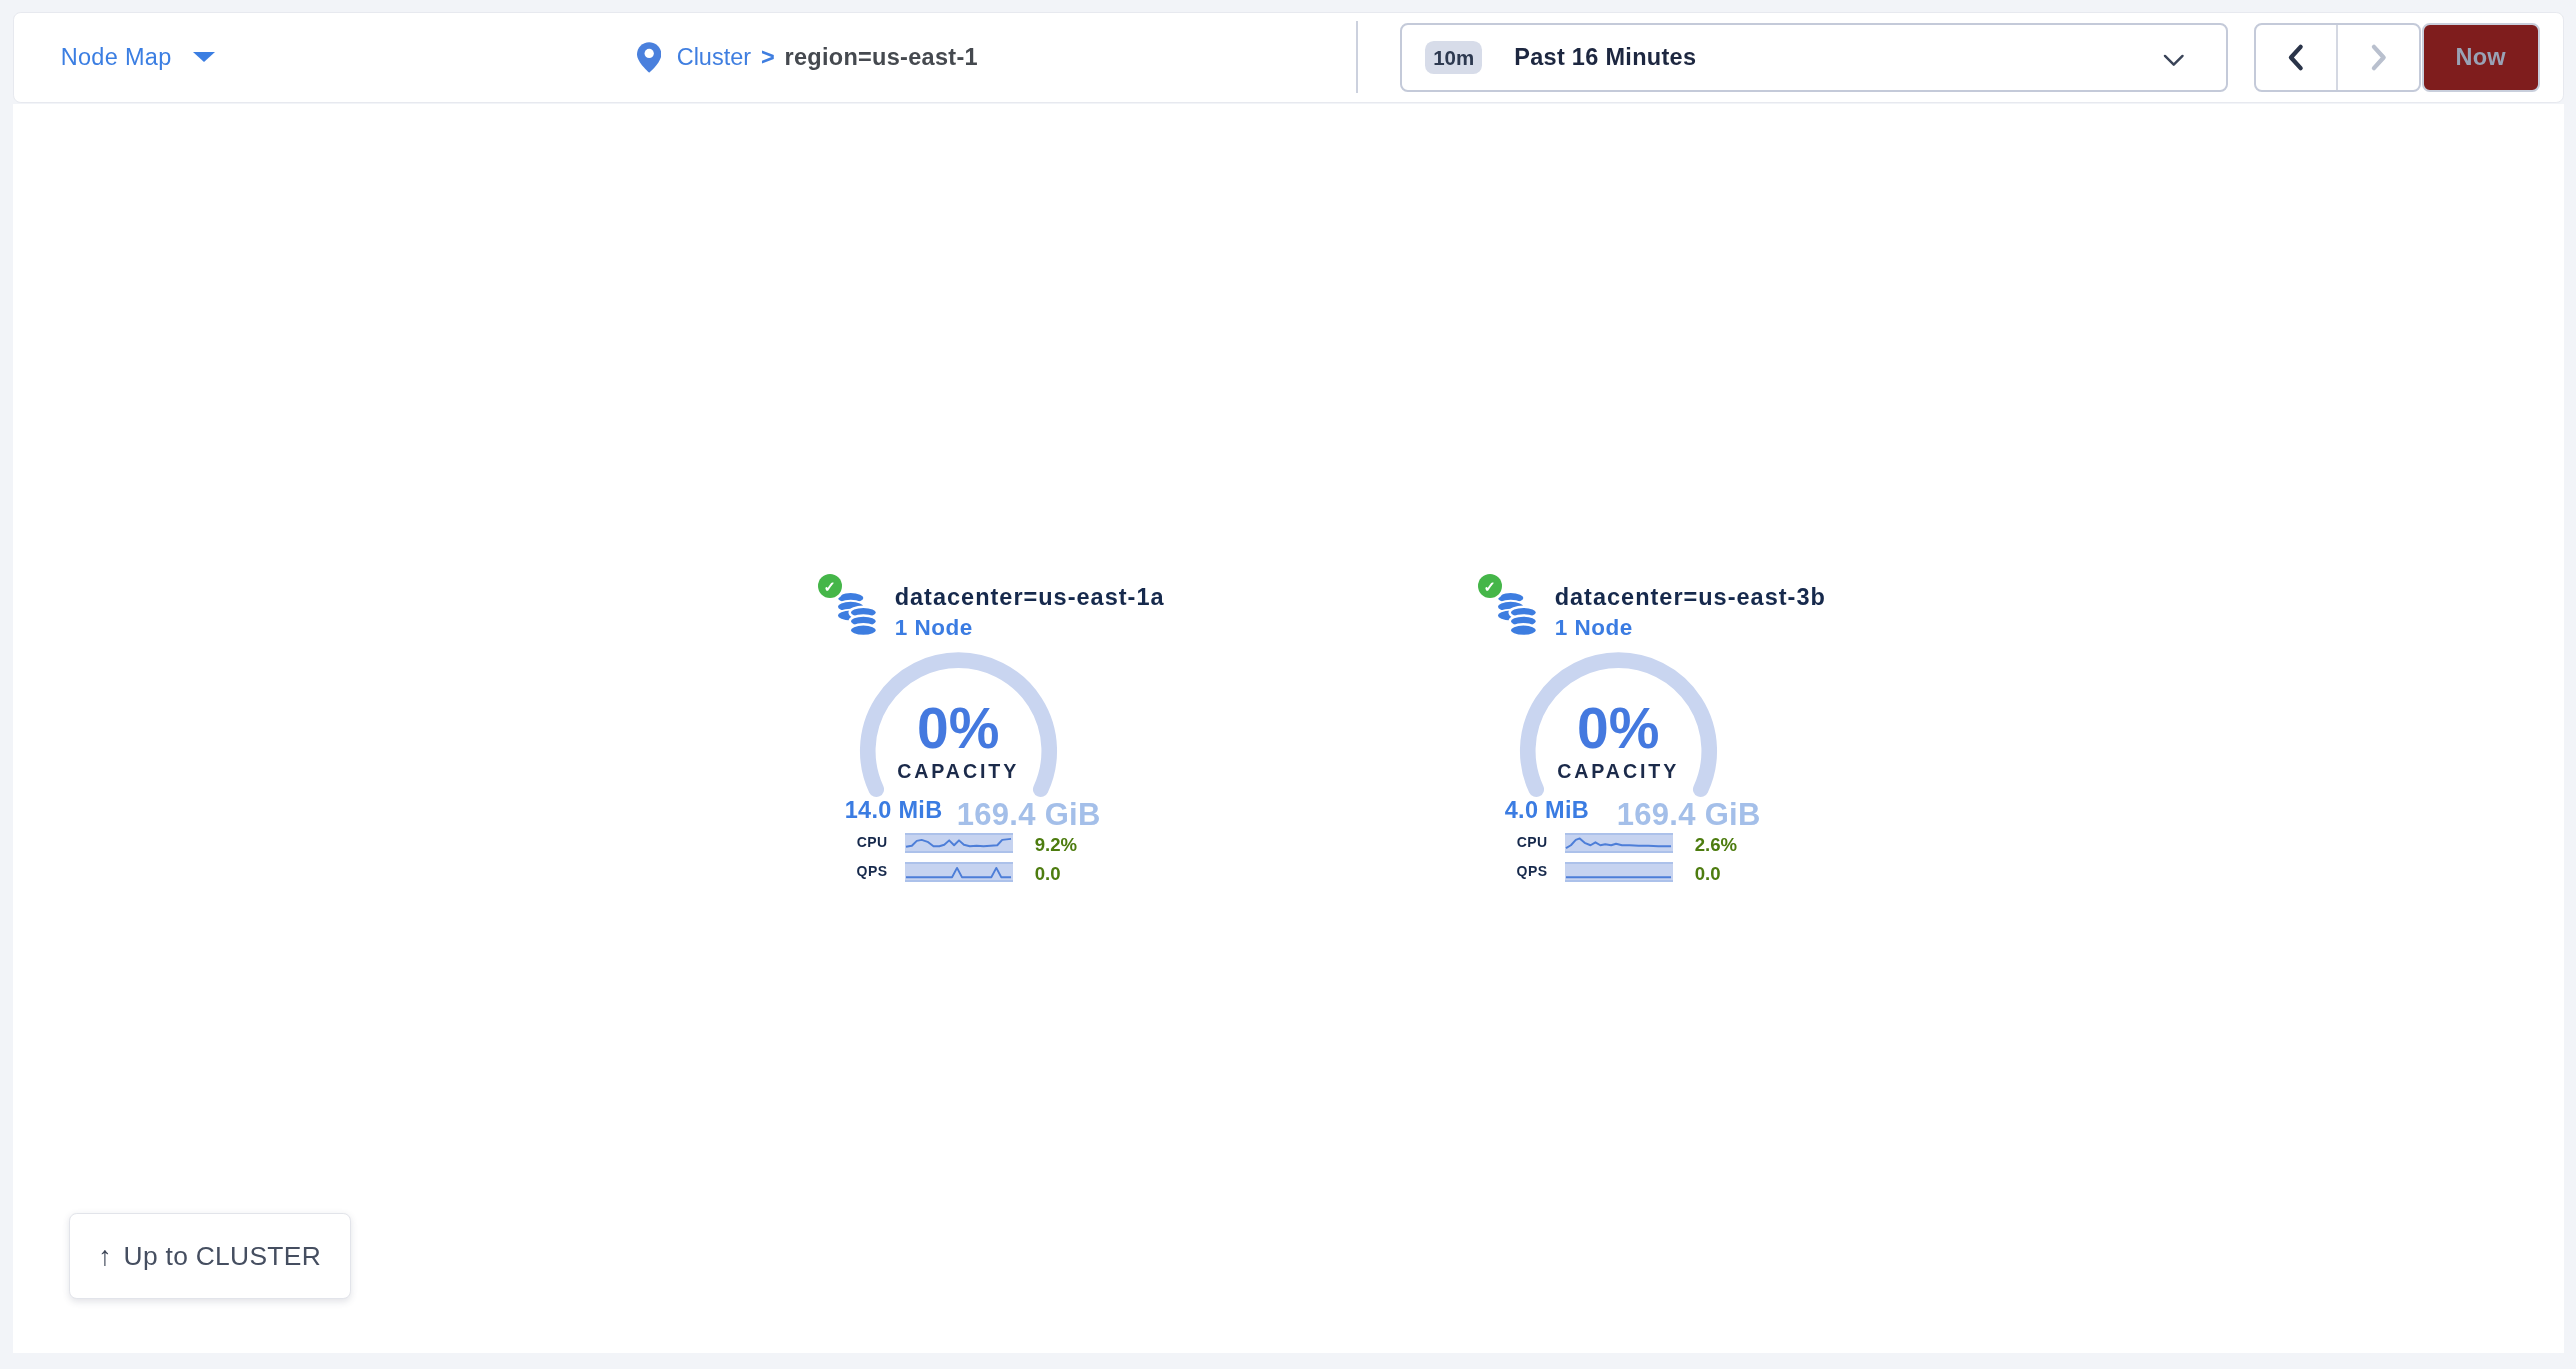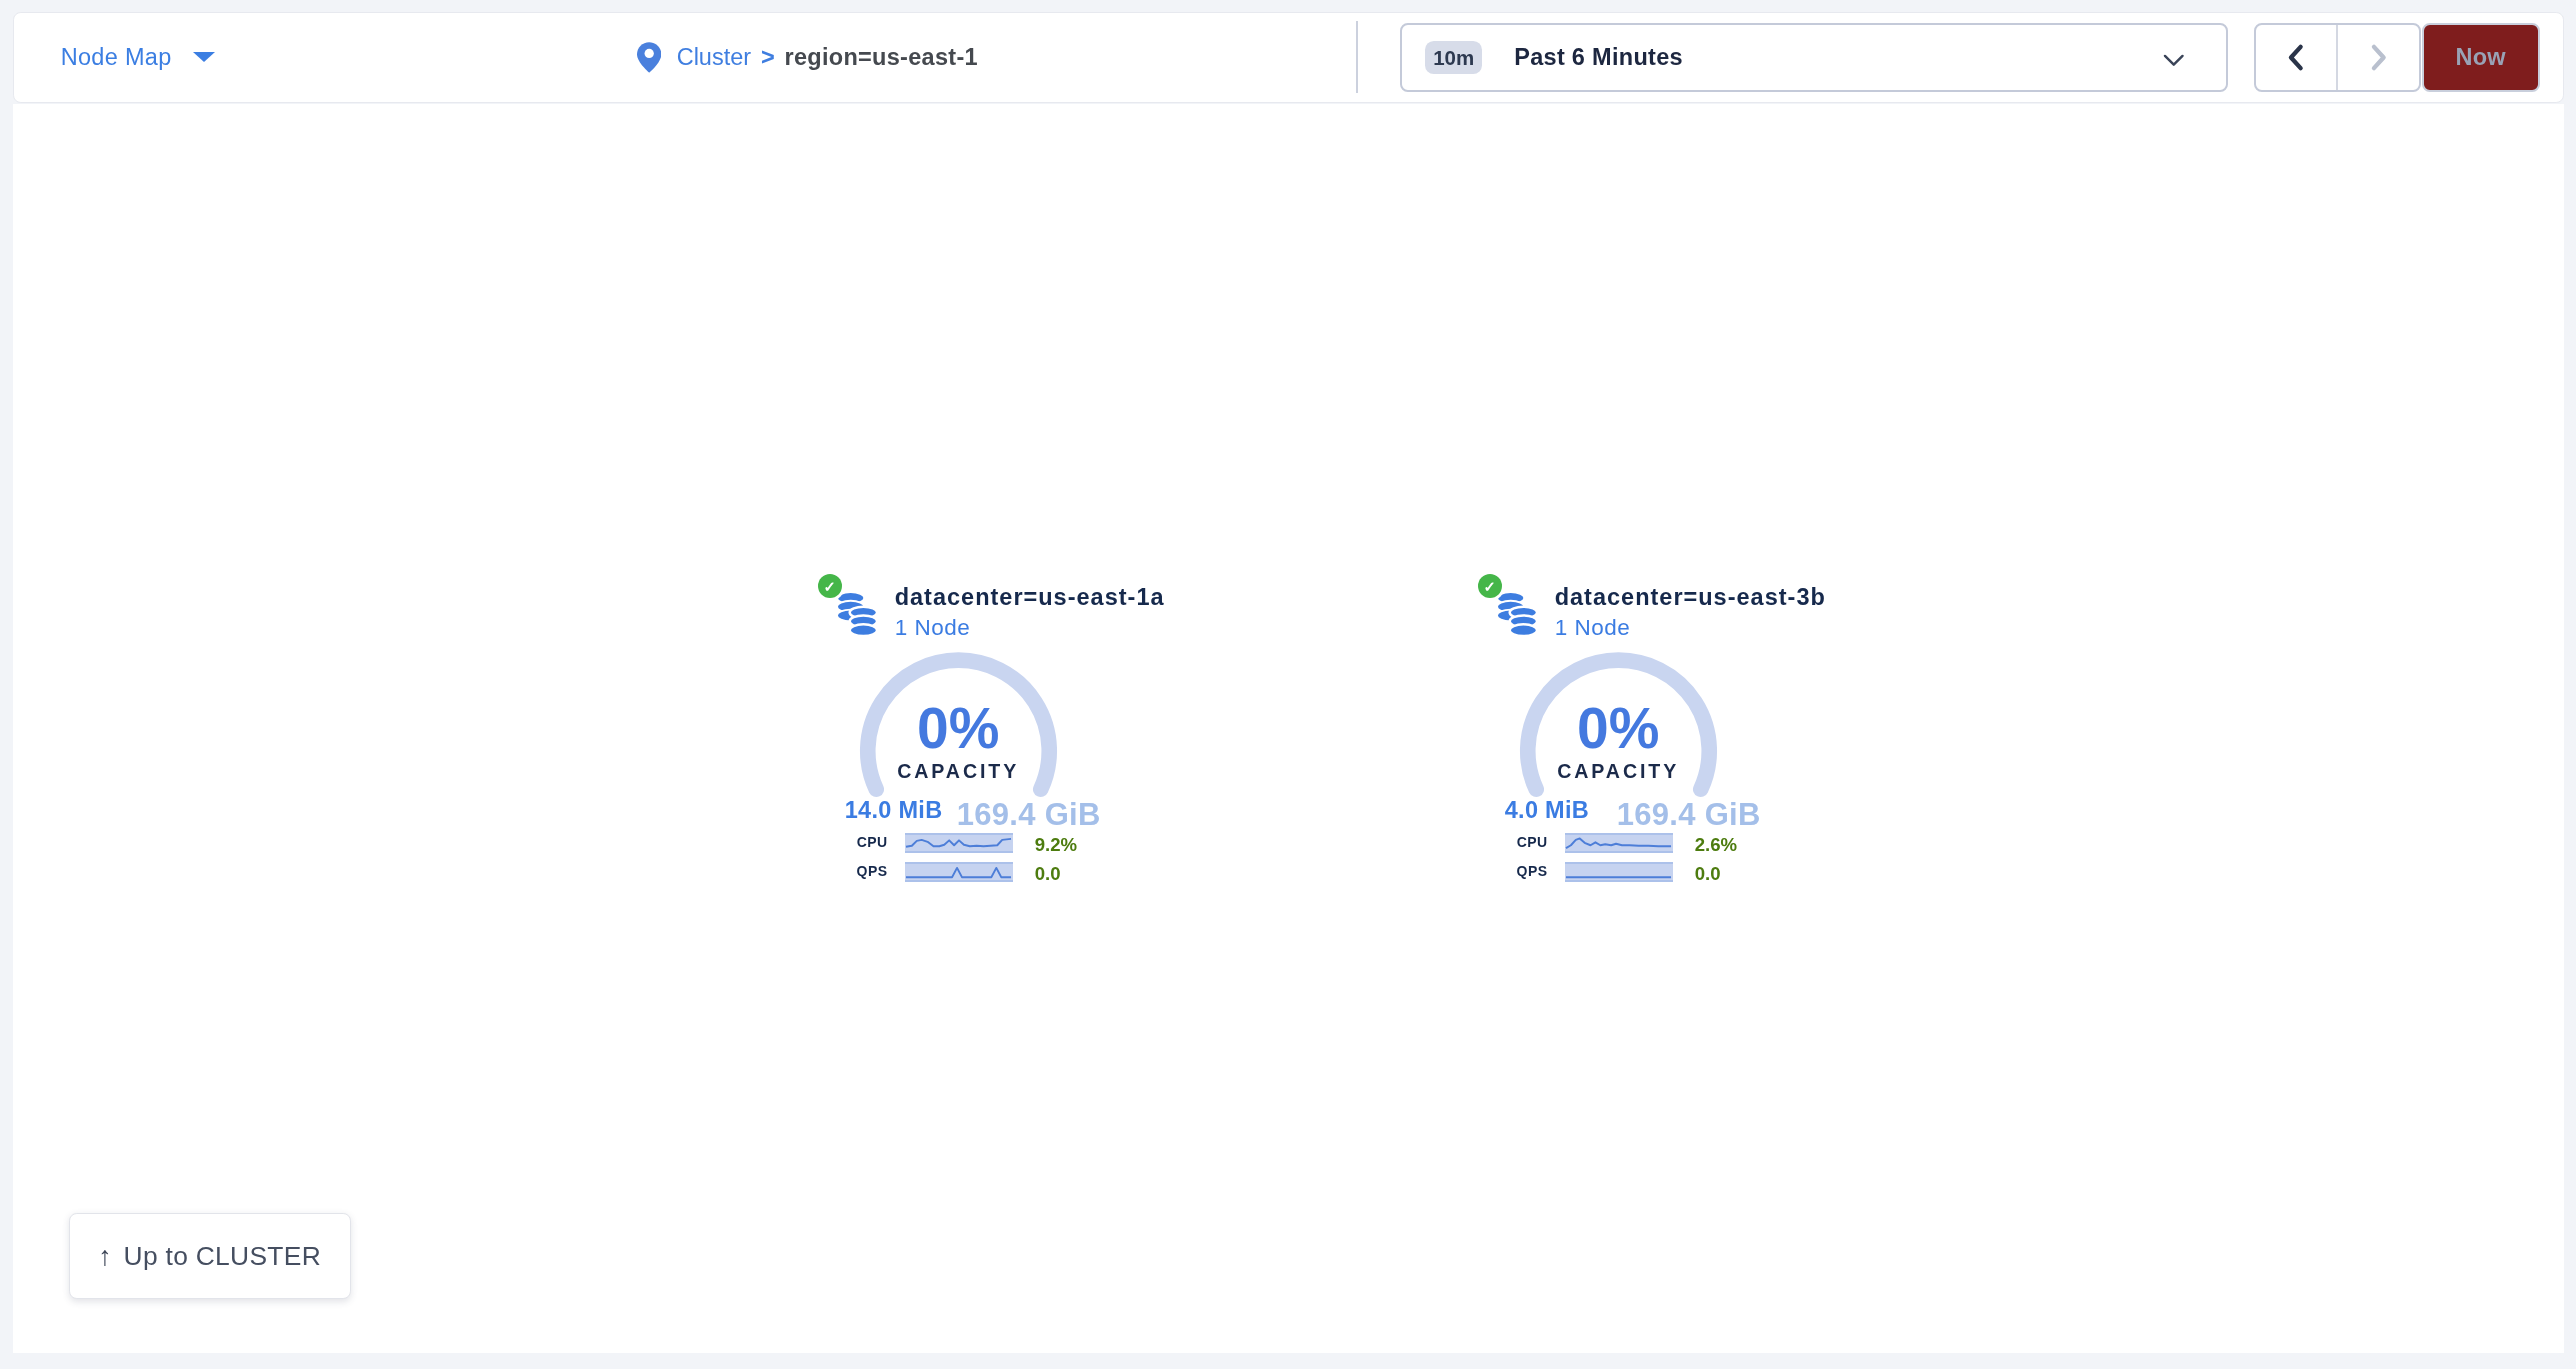--- a/index.html
+++ b/index.html
@@ -54,21 +54,21 @@
   .dc-card.one { left:799px; top:468px; }
   .dc-card.two { left:1459px; top:468px; }
   .dc-check {
     position:absolute; left:5.9px; top:2px; width:24.4px; height:24.4px; border-radius:50%;
     background:#45b649; color:#fff; font-size:14.7px; font-weight:700;
     display:flex; align-items:center; justify-content:center;
     box-shadow:0 0 0 2.9px #fff; z-index:2;
   }
   .dc-db { position:absolute; left:23.5px; top:17.6px; z-index:1; }
   .dc-title { position:absolute; left:83px; top:11.7px; font-size:23.5px; font-weight:700; color:#16294c; letter-spacing:1px; white-space:nowrap; }
-  .dc-nodes { position:absolute; left:83px; top:43px; font-size:22.5px; font-weight:400; color:#3b7ce2; letter-spacing:0.5px;text-align:right; }
+  .dc-nodes { position:absolute; left:83px; top:43px; font-size:22.5px; font-weight:700; color:#3b7ce2; letter-spacing:0.5px;text-align:right; }
   .dc-gauge { position:absolute; left:46px; top:78px; }
   .dc-pct { position:absolute; left:46px; top:123px; width:201px; text-align:center; font-size:57px; font-weight:700; color:#4479df; }
   .dc-cap { position:absolute; left:46px; top:188px; width:201px; text-align:center; font-size:19.6px; font-weight:700; color:#1b2a4a; letter-spacing:2.9px; }
   .dc-used  { position:absolute; left:33px; top:225px; font-size:23.5px; font-weight:600; color:#3b7ce2; letter-spacing:0.3px; }
   .dc-total { position:absolute; left:46px; top:225px; width:243px; text-align:right; font-size:31px; font-weight:600; color:#a4bfe9; letter-spacing:0.3px; }
   .metric { position:absolute; left:0; width:333px; height:21.5px; }
   .metric.cpu { top:261px; }
   .metric.qps { top:290px; }
   .m-label { position:absolute; left:0; top:1px; width:76px; text-align:right; font-size:14px; font-weight:700; color:#16294c; letter-spacing:0.5px; }
   .m-spark {
@@ -107,21 +107,21 @@
       </svg>
       <span class="crumb-link">Cluster</span>
       <span class="crumb-sep">&gt;</span>
       <span class="crumb-current">region=us-east-1</span>
     </div>
 
     <div class="header-vdivider"></div>
 
     <div class="time-dropdown">
       <span class="time-badge">10m</span>
-      <span class="time-label">Past 6 Minutes</span>
+      <span class="time-label">Past 16 Minutes</span>
       <svg class="dd-chevron" width="21.5" height="12.7" viewBox="0 0 22 13">
         <polyline points="2,2 11,11 20,2" fill="none" stroke="#3a4458" stroke-width="2.5" stroke-linecap="round" stroke-linejoin="round"></polyline>
       </svg>
     </div>
 
     <div class="arrow-group">
       <button class="arrow-btn prev">
         <svg width="19.6" height="29" viewBox="0 0 20 30">
           <polyline points="15,4 5,15 15,26" fill="none" stroke="#2a3449" stroke-width="4.5" stroke-linecap="round" stroke-linejoin="round"></polyline>
         </svg>

